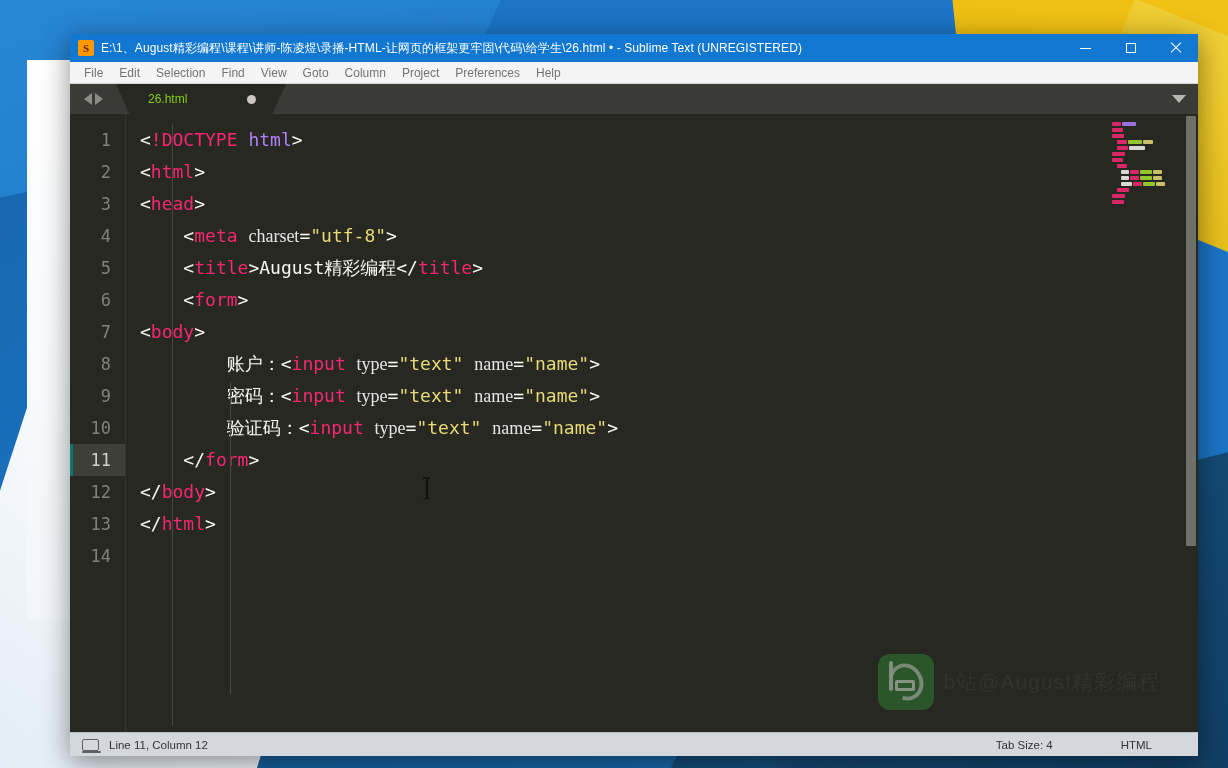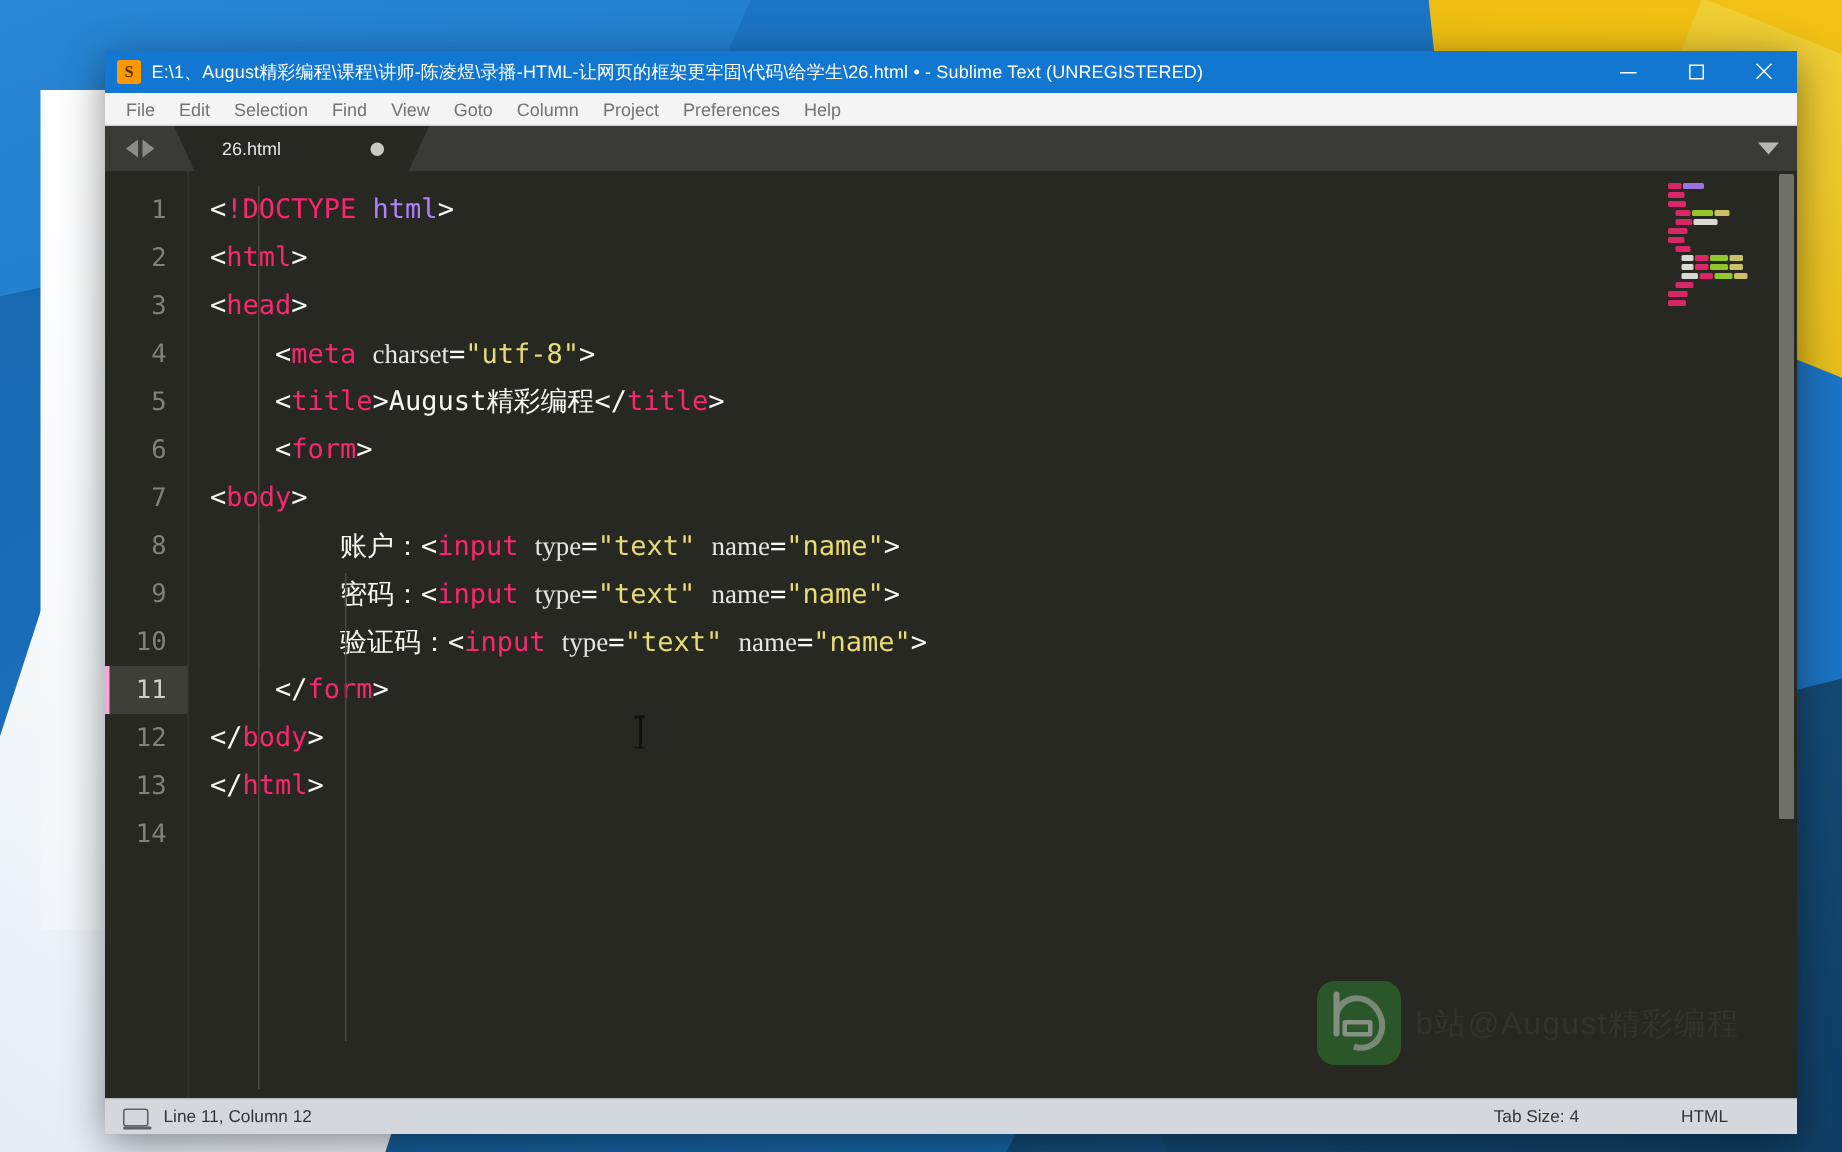--- a/index.html
+++ b/index.html
@@ -156,21 +156,21 @@
     width: 0; height: 0;
     border-top: 6px solid transparent;
     border-bottom: 6px solid transparent;
   }
   .nav-left  { border-right: 8px solid #8c8c86; }
   .nav-right { border-left: 8px solid #8c8c86; }
   #tab {
     position: relative;
     height: 30px; width: 170px;
     display: flex; align-items: center;
-    color: #e5e5e5;
+    color: #84cc16;
   }
   #tab::before {
     content: ""; position: absolute; inset: 0;
     background: #272822;
     clip-path: polygon(0 0, 100% 0, 92% 100%, 8% 100%);
   }
   #tab-label {
     position: relative; z-index: 1;
     font-size: 12px; margin-left: 32px;
   }
@@ -205,21 +205,21 @@
   }
   .ln {
     height: 32px; line-height: 32px;
     font-family: "DejaVu Sans Mono", monospace;
     font-size: 17px; color: #81827c;
     padding-right: 14px;
   }
   .ln.active {
     color: #cfd0c8;
     background: #3e3f38;
-    border-left: 3px solid #f9a8d4;
+    border-left: 3px solid #0f766e;
     margin-left: -0px;
   }
   #code {
     flex: 1 1 auto; padding-top: 10px; padding-left: 14px;
     position: relative; overflow: hidden;
   }
   .cl {
     height: 32px; line-height: 32px;
     font-family: "DejaVu Sans Mono", monospace;
     font-size: 18px; white-space: pre;

